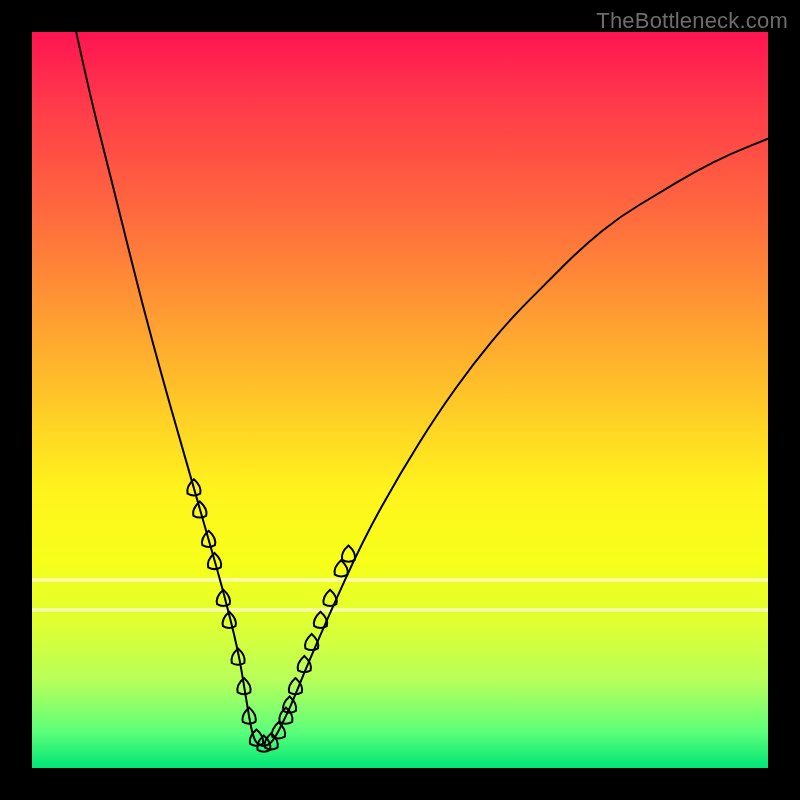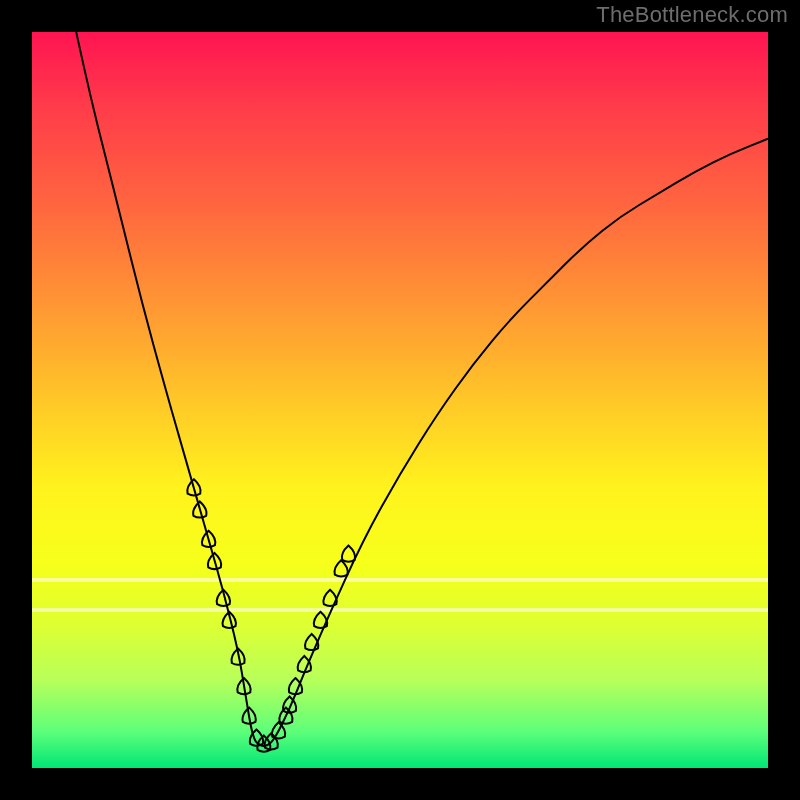--- a/index.html
+++ b/index.html
@@ -43,21 +43,21 @@
     );
   }
   .whiteband {
     position: absolute;
     left: 0; right: 0;
     height: 4px;
     background: rgba(255,255,255,0.55);
   }
   .watermark {
     position: absolute;
-    top: 2px;
+    top: 8px;
     right: 12px;
     color: #6d6d6d;
     font-size: 22px;
     font-weight: 500;
     letter-spacing: 0.2px;
     user-select: none;
   }
   svg.curve {
     position: absolute;
     inset: 0;

